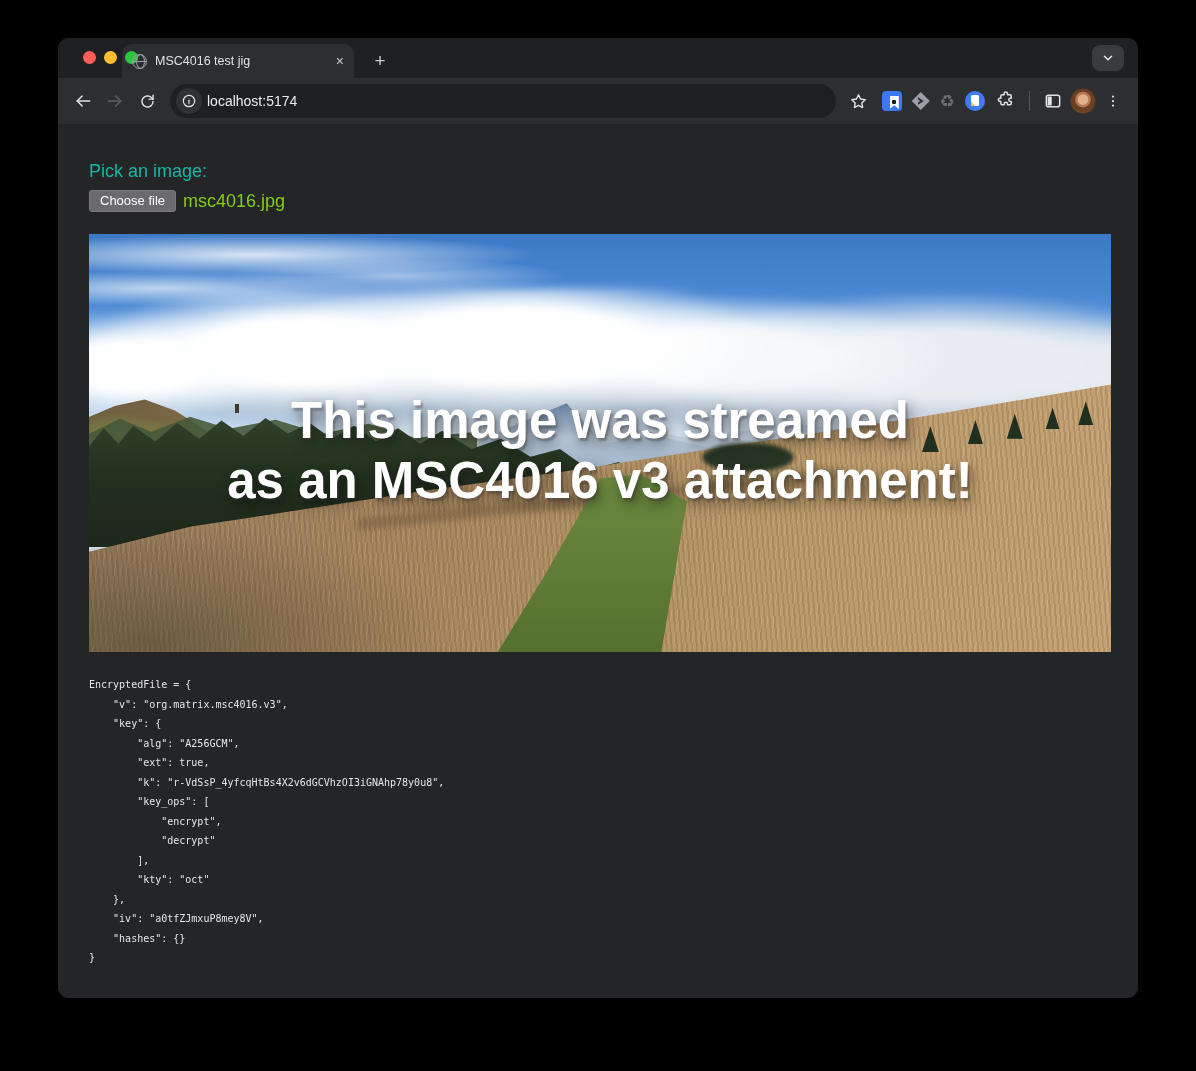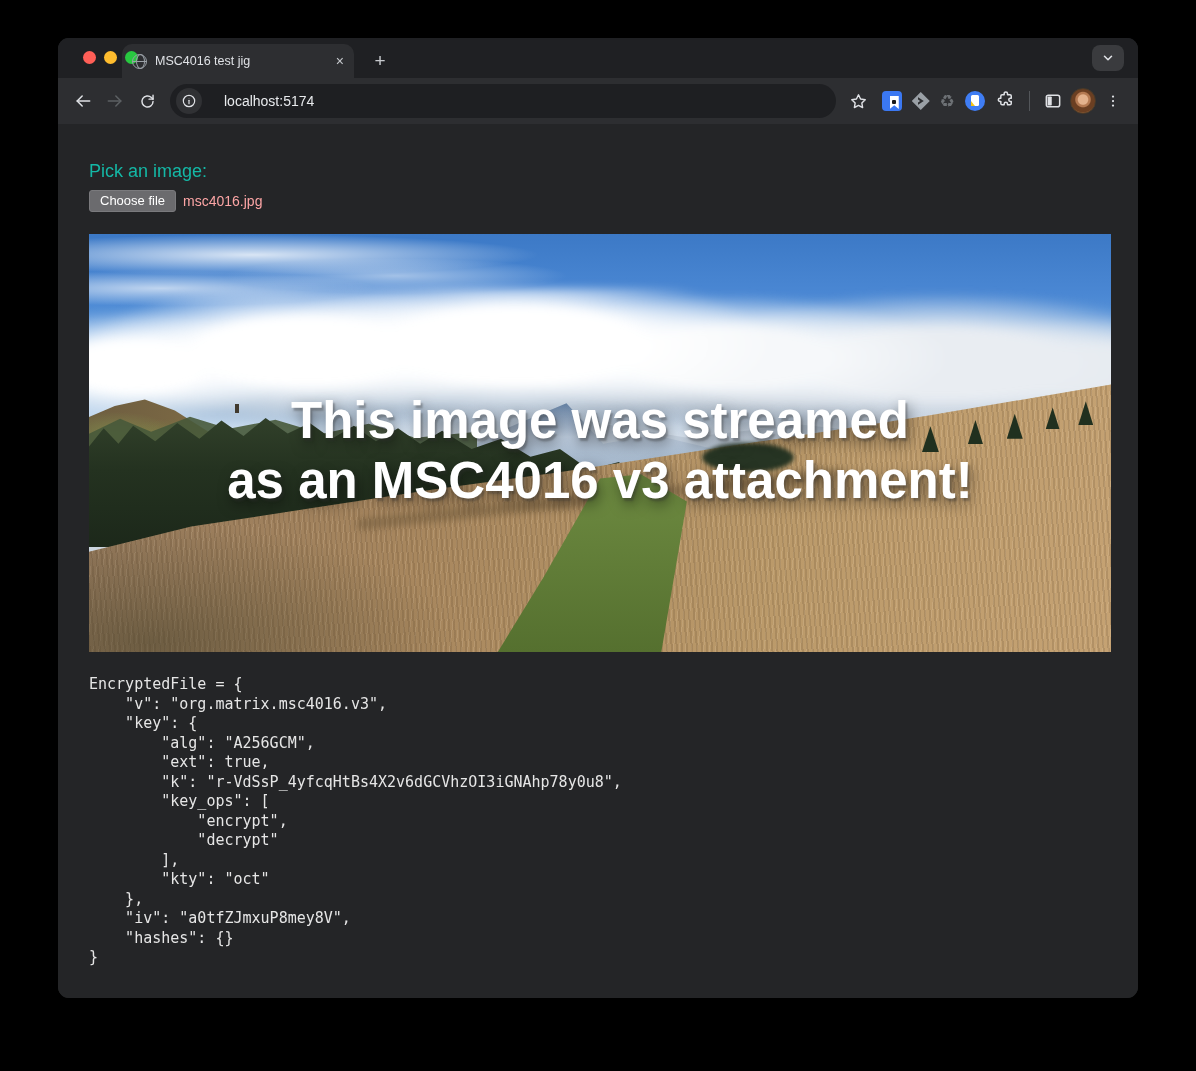--- a/index.html
+++ b/index.html
@@ -28,21 +28,21 @@
         align-items:center; justify-content:center; border-radius:50%; }
   .tab-spacer{ flex:1; }
   .chevron-pill{ width:32px; height:26px; background:#3a3b3e; border-radius:8px; margin:0 14px 7px 0;
         display:flex; align-items:center; justify-content:center; }
 
   
   .toolbar{ height:46px; background:#2d2e31; display:flex; align-items:center; padding:0 10px; gap:2px; }
   .tb-btn{ width:30px; height:30px; border-radius:50%; display:flex; align-items:center; justify-content:center; flex:0 0 auto; }
   .tb-btn svg{ display:block; }
   .omnibox{ flex:1; height:34px; background:#1e1f22; border-radius:17px; margin:0 6px; display:flex;
-        align-items:center; padding:0 4px 0 6px; gap:22px; min-width:0;}
+        align-items:center; padding:0 4px 0 6px; gap:5px; min-width:0;}
   .omni-info{ width:26px; height:26px; border-radius:50%; display:flex; align-items:center; justify-content:center; background:#303134; }
   .omni-url{ font-size:14px; color:#e8eaed; white-space:nowrap; overflow:hidden; flex:1;}
   .ext-row{ display:flex; align-items:center; gap:10px; padding:0 6px; }
   .ext-pw{ width:20px; height:20px; border-radius:4px; background:#3b78f2; position:relative; overflow:hidden;}
   .ext-pw::after{ content:""; position:absolute; right:3px; top:5px; width:9px; height:13px; background:#fff;
         clip-path:polygon(0 0,100% 0,100% 100%,50% 72%,0 100%); }
   .ext-pw::before{ content:""; position:absolute; right:6px; top:9px; width:4px; height:4px; background:#1a1a1a; border-radius:1px; z-index:1;}
   .ext-diamond{ width:18px; height:18px; background:#9aa0a6; clip-path:polygon(50% 0,100% 50%,50% 100%,0 50%); position:relative;}
   .ext-diamond::after{ content:""; position:absolute; left:6px; top:5px; width:6px; height:8px; background:#2d2e31;
         clip-path:polygon(0 0,100% 50%,0 100%,0 72%,40% 50%,0 28%);}
@@ -55,21 +55,21 @@
   .avatar{ width:26px; height:26px; border-radius:50%; flex:0 0 auto;
         background:radial-gradient(circle at 50% 44%, #e3b28d 0 26%, #b57a52 32% 40%, #6b3f22 46% 68%, #8a5a33 74% 100%);
         border:1px solid #4a3category0; border:1px solid #4a3a28;}
 
   
   .page{ height:874px; background:#242527; padding:0 27px 0 31px; overflow:hidden; }
   .pick-label{ margin-top:37px; font-size:18px; color:#14b8a6; }
   .file-row{ margin-top:8px; display:flex; align-items:center; gap:7px; }
   .choose-btn{ background:#6b6b6e; color:#fff; border:1px solid #7a7a7d; border-radius:3px;
         font-size:13px; padding:2px 10px 3px; font-family:"Liberation Sans",sans-serif; }
-  .file-name{ font-size:14px; color:#fca5a5; }
+  .file-name{ font-size:18px; color:#84cc16; }
 
   
   .photo{ position:relative; margin-top:22px; width:1022px; height:418px; overflow:hidden; background:#7f1d1d; }
   .photo > div{ position:absolute; }
   .sky{ inset:0;
     background:
       radial-gradient(40% 7% at 16% 5%, rgba(255,255,255,.8), transparent 70%),
       radial-gradient(30% 6% at 7% 13%, rgba(255,255,255,.65), transparent 70%),
       radial-gradient(24% 6% at 30% 10%, rgba(255,255,255,.5), transparent 70%),
       linear-gradient(to bottom,#3c79c6 0%,#4a87d3 14%,#5f9bdd 26%,#8cb9e7 37%,#c8dcf0 46%,#dde6ee 53%,#cfd9e2 60%,#c4cfd9 100%);
@@ -121,21 +121,21 @@
   .c3{ left:89.8%; top:43%; width:16px; height:25px; }
   .c4{ left:93.6%; top:41.5%; width:14px; height:22px; }
   .c5{ left:96.8%; top:40%; width:15px; height:24px; }
   .bush{ left:60%; top:50%; width:9%; height:7%; background:#273524; border-radius:50%; filter:blur(2px); }
   .overlay-text{ left:0; right:0; top:37.5%; display:flex; flex-direction:column; align-items:center;
     font-weight:bold; color:#fff; font-size:51px; line-height:1.18; letter-spacing:0;
     text-shadow:2px 3px 2px rgba(45,45,45,.35), 3px 6px 14px rgba(0,0,0,.5); white-space:nowrap; }
 
   
   .code{ margin-top:23px; font-family:"DejaVu Sans Mono","Liberation Mono",monospace;
-    font-size:15px; line-height:19.5px; color:#e6e6e6; white-space:pre; }
+    font-size:10px; line-height:19.5px; color:#e6e6e6; white-space:pre; }
 
   svg.icon{ stroke:#dfe1e5; fill:none; stroke-width:1.8; stroke-linecap:round; stroke-linejoin:round; }
   svg.icon.dim{ stroke:#5c6063; }
 </style>
 </head>
 <body>
 
 <div class="window">
 
   <div class="tabstrip">

